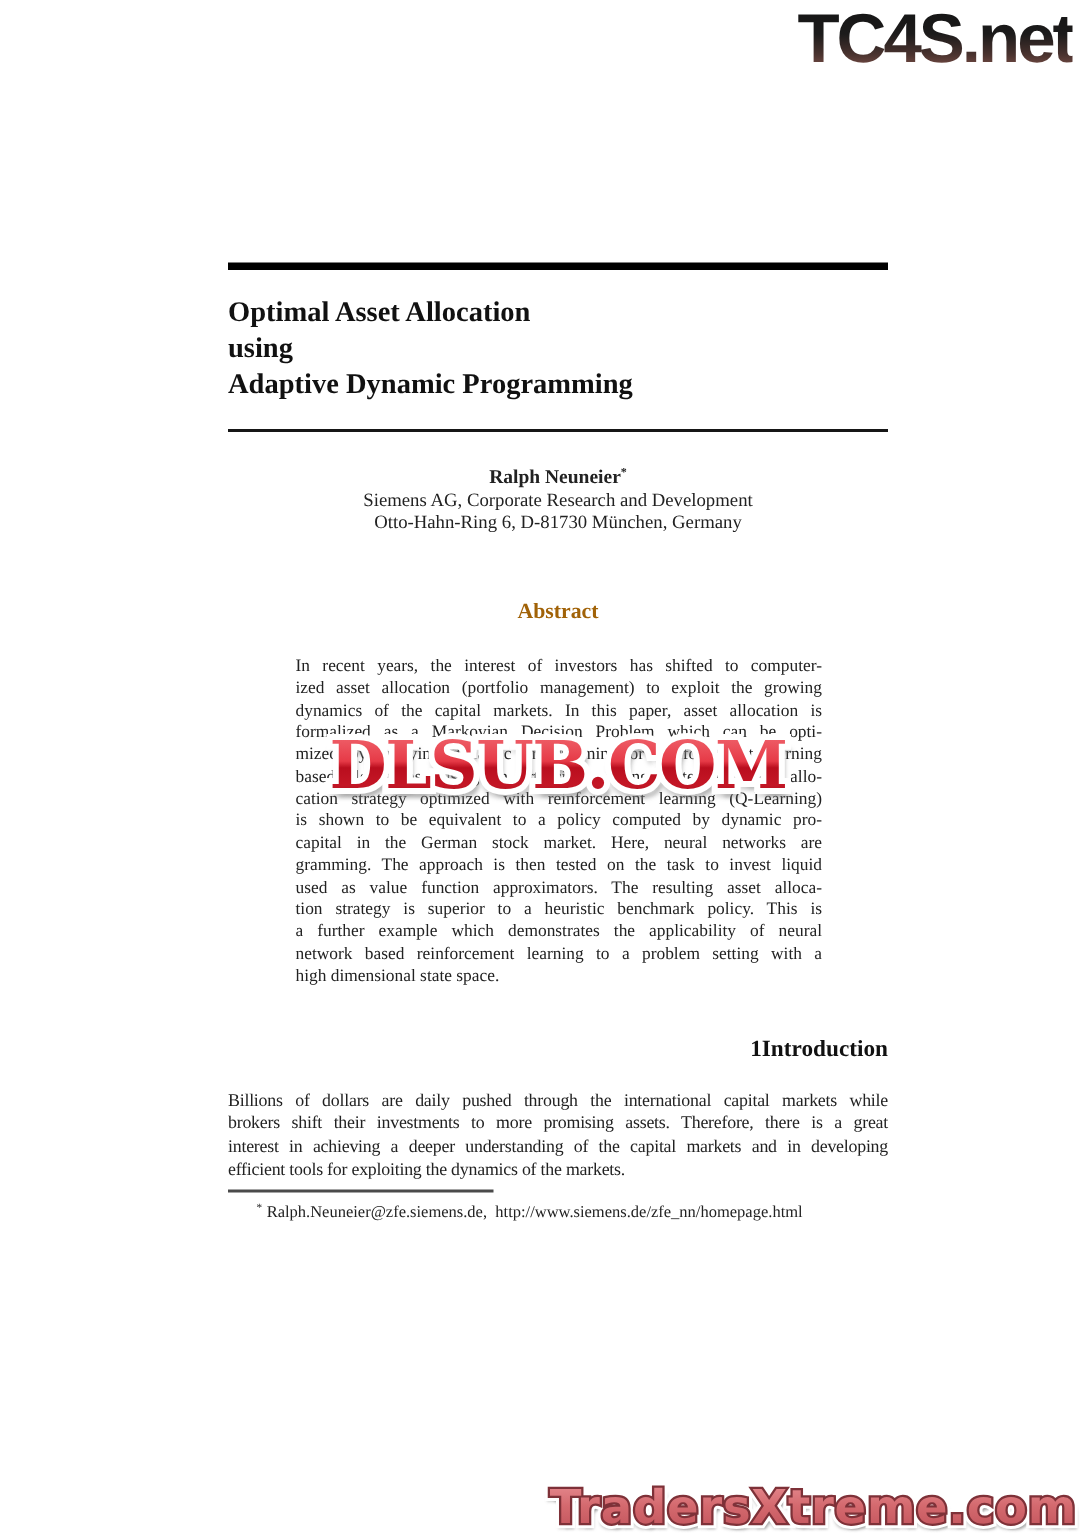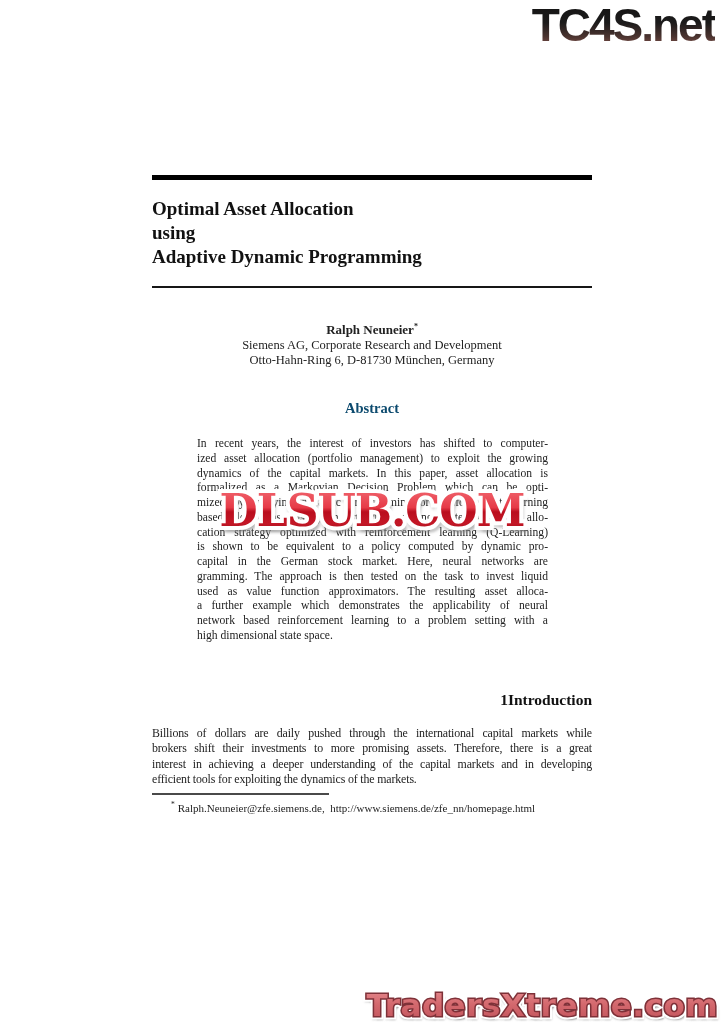--- a/index.html
+++ b/index.html
@@ -46,27 +46,27 @@
     -webkit-background-clip:text;background-clip:text;-webkit-text-fill-color:transparent;
   }
 
   
   .rule-thick{position:absolute;left:152px;top:175px;width:440px;height:5px;background:#000;}
   .rule-thin {position:absolute;left:152px;top:286px;width:440px;height:2px;background:#161616;}
 
   .title{position:absolute;left:152px;top:197px;width:440px;
          font-weight:bold;font-size:19px;line-height:24px;color:#111;}
 
-  .author{position:absolute;left:152px;top:320px;width:440px;text-align:center;
+  .author{position:absolute;left:152px;top:308px;width:440px;text-align:center;
           font-size:12.5px;line-height:14.6px;color:#222;}
   .author .name{font-weight:bold;font-size:13px;}
   .author sup{font-size:8px;}
 
   .abs-head{position:absolute;left:152px;top:400px;width:440px;text-align:center;
-            font-weight:bold;font-size:14.5px;color:#0c4a6e;}
+            font-weight:bold;font-size:14.5px;color:#a16207;}
 
   .abs-body{position:absolute;left:197px;top:437px;width:351px;font-size:11.6px;color:#222;}
   .abs-body .tline{line-height:14.75px;}
 
   .tline{text-align:justify;text-align-last:justify;}
   .tline.tlast{text-align-last:left;}
   .it{}
 
   .sec-head{position:absolute;left:152px;top:691px;width:440px;
             font-weight:bold;font-size:15.5px;color:#111;text-align:right;}
@@ -115,20 +115,21 @@
       <div class="tline"><span>ized asset allocation (portfolio management) to exploit the growing</span></div>
       <div class="tline"><span>dynamics of the capital markets. In this paper, asset allocation is</span></div>
       <div class="tline"><span>formalized as a </span><span class="it">Markovian Decision Problem</span><span> which can be opti-</span></div>
       <div class="tline"><span>mized by applying dynamic programming or reinforcement learning</span></div>
       <div class="tline"><span>based algorithms. Using an artificial exchange rate, the asset allo-</span></div>
       <div class="tline"><span>cation strategy optimized with reinforcement learning (</span><span class="it">Q-Learning</span><span>)</span></div>
       <div class="tline"><span>is shown to be equivalent to a policy computed by dynamic pro-</span></div>
       <div class="tline"><span>capital in the German stock market. Here, neural networks are</span></div>
       <div class="tline"><span>gramming. The approach is then tested on the task to invest liquid</span></div>
       <div class="tline"><span>used as value function approximators. The resulting asset alloca-</span></div>
+      <div class="tline"><span>tion strategy is superior to a heuristic benchmark policy. This is</span></div>
       <div class="tline"><span>a further example which demonstrates the applicability of neural</span></div>
       <div class="tline"><span>network based reinforcement learning to a problem setting with a</span></div>
       <div class="tline tlast"><span>high dimensional state space.</span></div>
     </div>
 
   <div class="wm wm-dlsub">
     <span class="l-out">DLSUB.COM</span>
     <span class="l-fill">DLSUB.COM</span>
   </div>
 

